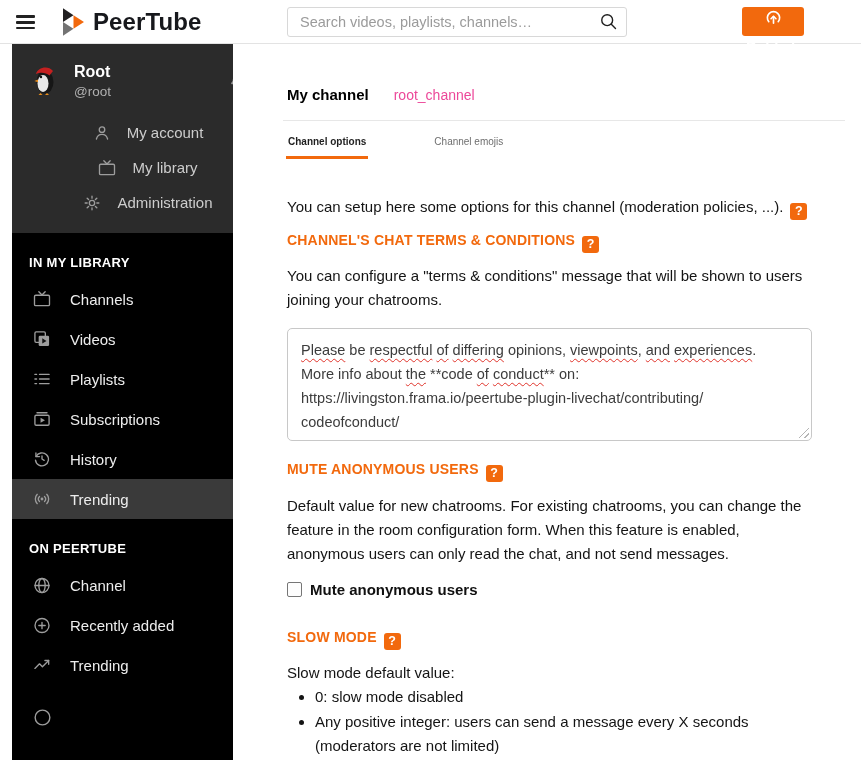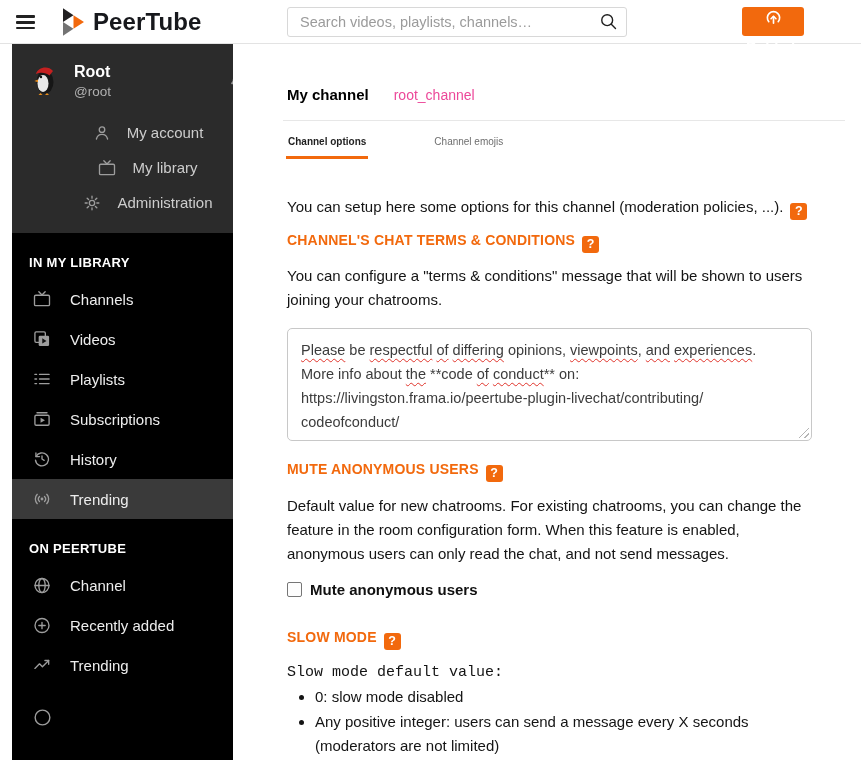--- a/index.html
+++ b/index.html
@@ -66,21 +66,21 @@
   .sp{text-decoration:underline;text-decoration-style:wavy;text-decoration-color:#e0342b;text-decoration-thickness:1px;text-underline-offset:3px;}
   .resize-handle{position:absolute;right:2px;bottom:2px;width:11px;height:11px;cursor:nwse-resize;
     background:repeating-linear-gradient(135deg,#b5b5b5 0 1px,transparent 1px 4px);
     clip-path:polygon(100% 0,100% 100%,0 100%);}
   #h-mute{left:54px;top:417px;}
   #p3{left:54px;top:450px;width:525px;font-size:15px;line-height:24px;}
   #checkbox-row{left:54px;top:537px;display:flex;align-items:center;}
   .cb{width:15px;height:15px;border:1px solid #767676;border-radius:2px;background:#fdfdfd;margin-right:8px;cursor:pointer;flex:none;}
   #checkbox-label{font-size:15px;font-weight:700;color:#101010;cursor:pointer;}
   #h-slow{left:54px;top:585px;}
-  #p4{left:54px;top:617px;width:525px;font-size:15px;line-height:24px;font-family:Liberation Mono, monospace;}
+  #p4{left:54px;top:617px;width:525px;font-size:15px;line-height:24px;}
   #slow-list{left:54px;top:641px;width:525px;}
   #slow-list ul{padding-left:28px;}
   #slow-list li{font-size:15px;line-height:24.5px;color:#141414;}
   .help{display:inline-flex;width:17px;height:17px;border-radius:3px;background:var(--accent);color:#fff;font-size:12.5px;font-weight:700;align-items:center;justify-content:center;margin-left:7px;vertical-align:-3px;cursor:pointer;}
 </style>
 </head>
 <body>
 
 <header class="topbar">
   <button class="hamburger" aria-label="menu">

